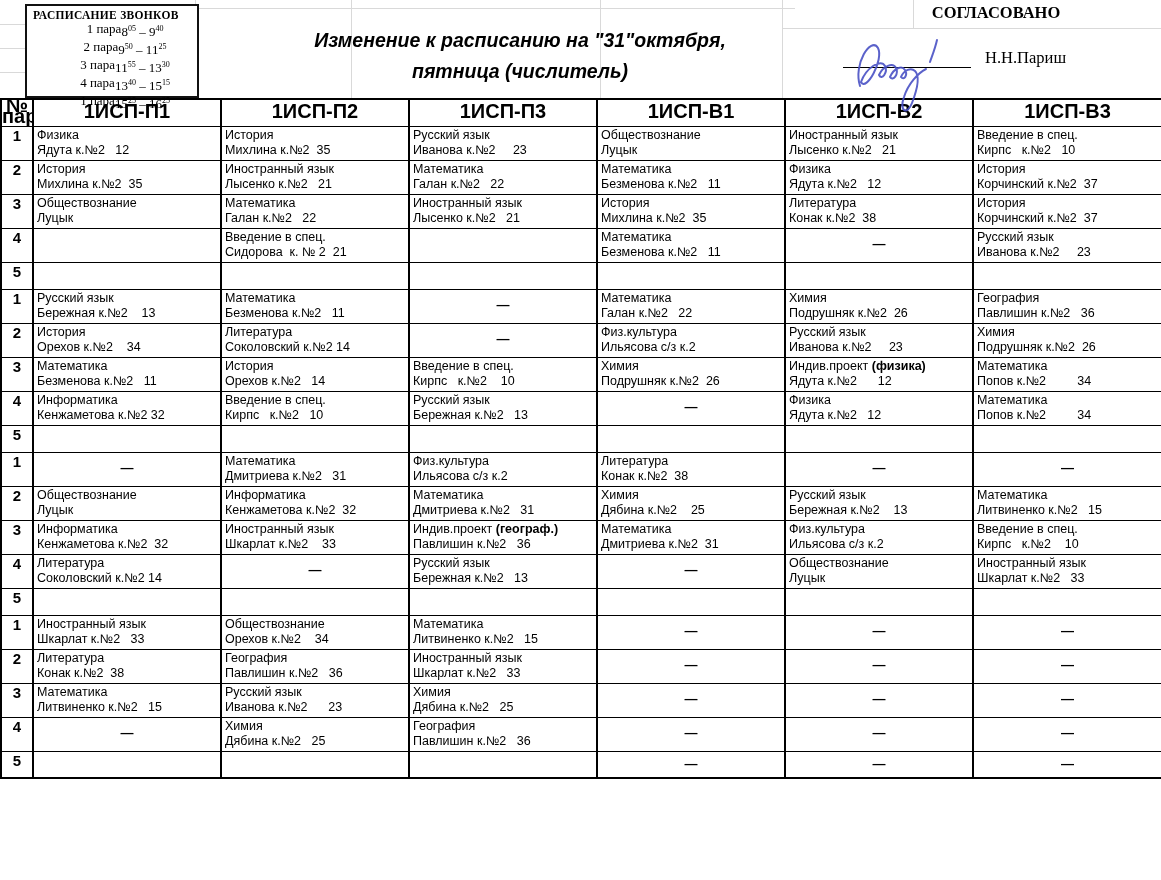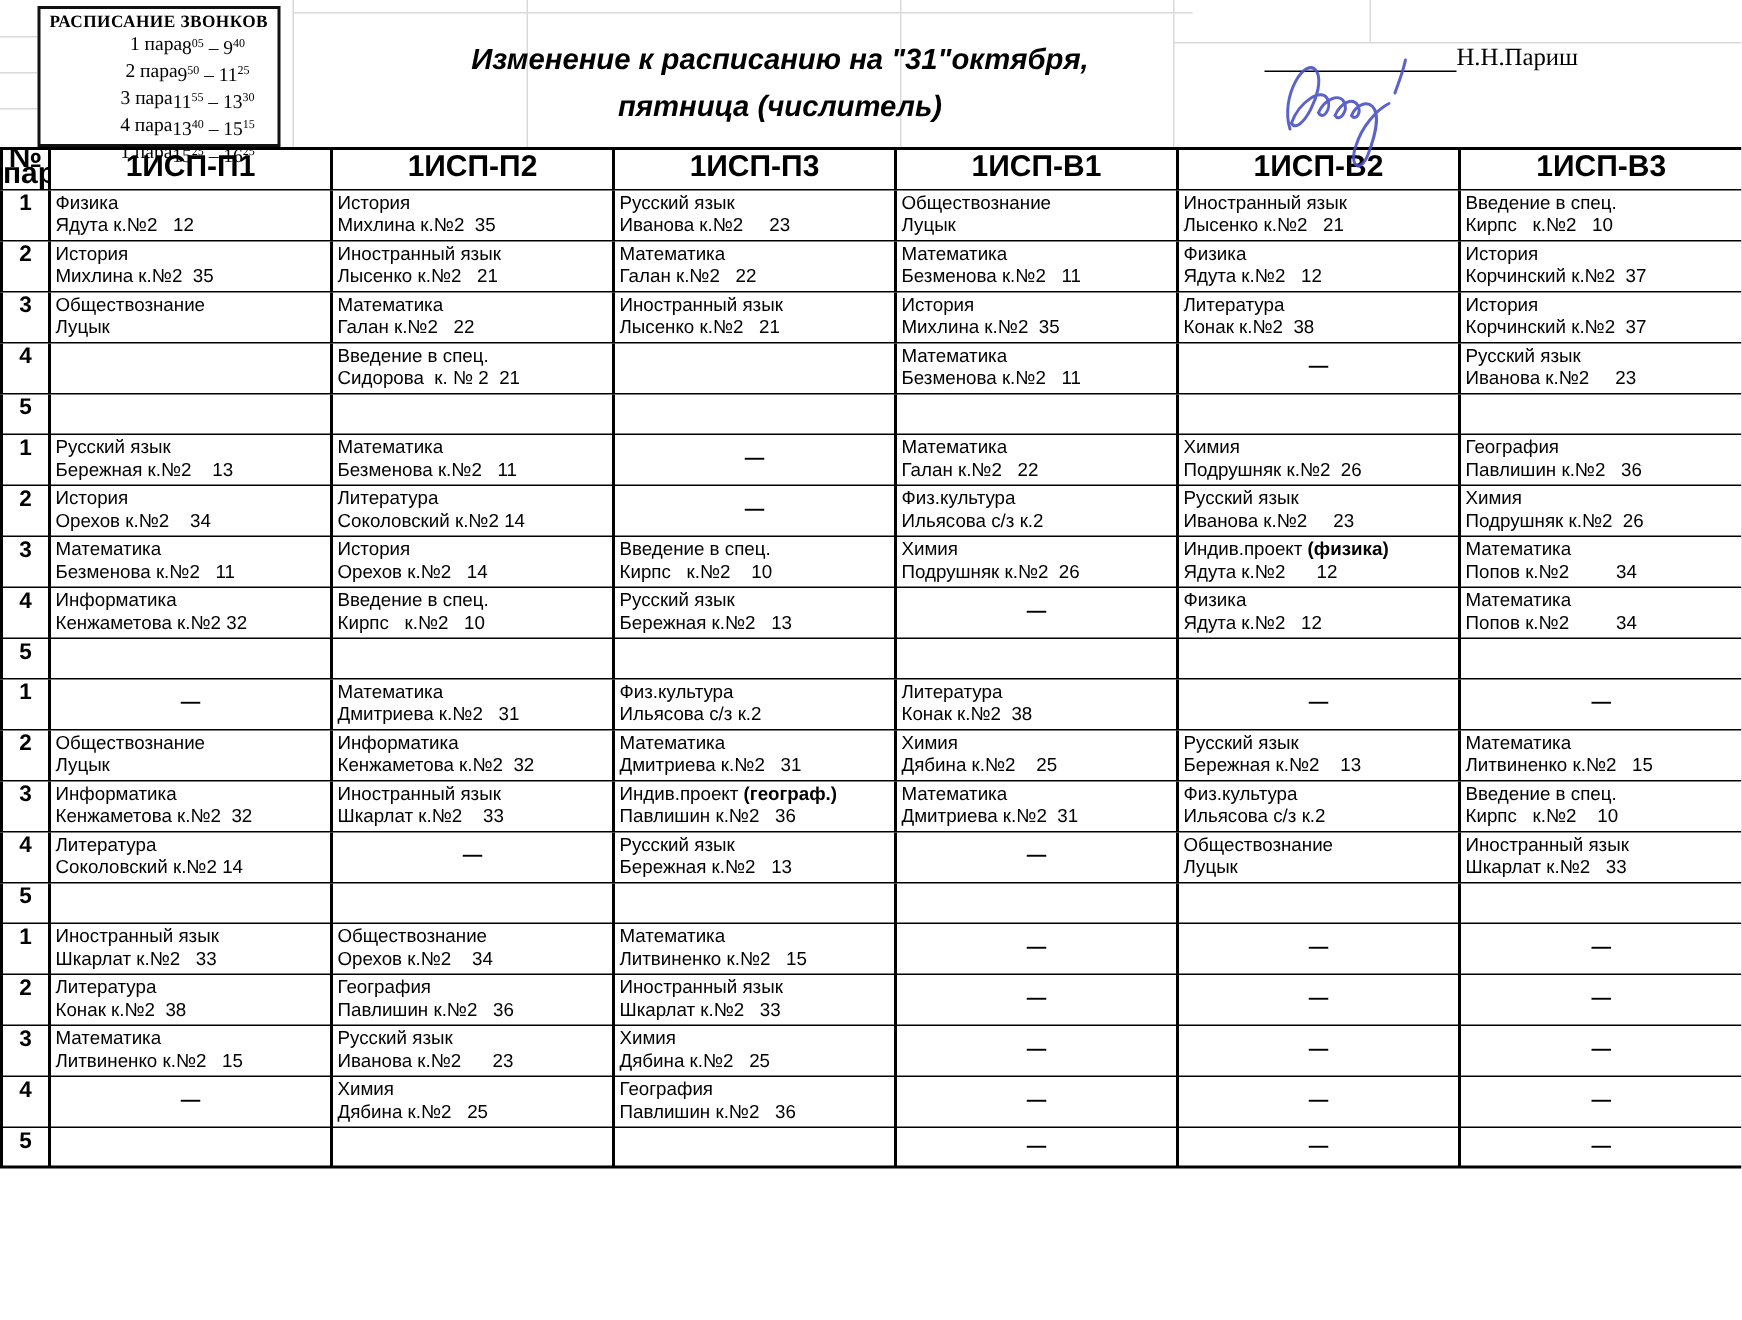--- a/index.html
+++ b/index.html
@@ -3,36 +3,36 @@
 <meta charset="utf-8">
 <style>
   html,body{margin:0;padding:0;background:#fff;}
   #page{position:relative;width:1161px;height:880px;background:#fff;overflow:hidden;
         font-family:"Liberation Sans",sans-serif;color:#000;}
 
   
   .gridline{position:absolute;background:#d9d9d9;}
 
   #bell-box{position:absolute;left:25px;top:4px;width:152px;height:86px;
-            border:2.5px solid #111;background:#fff;padding:2px 0 2px 6px;
+            border:2.5px solid #111;background:#fff;padding:2px 12px 2px 6px;
             font-family:"Liberation Serif",serif;z-index:2;}
   #bell-title{font-size:11.5px;font-weight:bold;letter-spacing:.3px;line-height:14px;}
   .bell-row{display:flex;justify-content:center;font-size:13px;line-height:14.6px;margin-left:32px;}
   .bell-row .t sup{font-size:8px;}
 
   #doc-title{position:absolute;left:250px;top:25px;width:540px;text-align:center;
              font-style:italic;font-weight:bold;font-size:19.5px;line-height:31px;}
 
   #approval{position:absolute;left:835px;top:3px;width:322px;
             font-family:"Liberation Serif",serif;}
   #approval .l1{text-align:center;font-weight:bold;font-size:16.5px;line-height:20px;}
   #approval .l2{text-align:center;font-size:15.5px;line-height:21px;}
   #approval .sign-row{display:flex;align-items:flex-end;margin-top:25px;}
   #approval .sig-line{width:128px;border-bottom:1.2px solid #000;height:16px;margin-left:8px;}
-  #approval .name{font-size:16.5px;}
+  #approval .name{font-size:16.5px;margin-left:14px;}
   #signature{position:absolute;left:838px;top:24px;z-index:3;pointer-events:none;}
 
   
   #schedule-table{position:absolute;left:0;top:98px;width:1161px;
                   border-collapse:collapse;table-layout:fixed;
                   border:2.5px solid #000;}
   #schedule-table td{border:1px solid #000;vertical-align:top;overflow:hidden;padding:0;}
   #schedule-table td{border-left-width:2px;border-right-width:2px;}
   tr.ghead td{border-top:2.5px solid #000;border-bottom:2px solid #000;
               text-align:center;vertical-align:middle;
@@ -90,20 +90,21 @@
         </div>
       </div>
   </div>
 
   <div id="doc-title">
     <div>Изменение к расписанию на "31"октября,</div>
     <div>пятница (числитель)</div>
   </div>
 
   <div id="approval">
+    <div class="l1">СОГЛАСОВАНО</div>
     <div class="sign-row">
       <div class="sig-line"></div>
       <span class="name">Н.Н.Париш</span>
     </div>
   </div>
 
   <svg id="signature" width="135" height="95" viewBox="0 0 135 95">
     <g fill="none" stroke="#4a52c5" stroke-width="2" stroke-linecap="round" opacity="0.9">
       <path d="M22,62 C15,40 33,12 40,24 C46,36 28,68 23,58 C28,44 43,34 47,42 C50,48 44,57 41,51 C45,42 55,38 58,44 C61,50 55,58 52,53 C56,44 64,41 67,46 C70,51 66,57 63,53 C66,46 73,43 77,47 C82,52 79,66 74,79 C69,92 61,87 66,73 C70,60 80,49 88,45"></path>
       <path d="M99,16 C97,25 94,32 92,38"></path>

